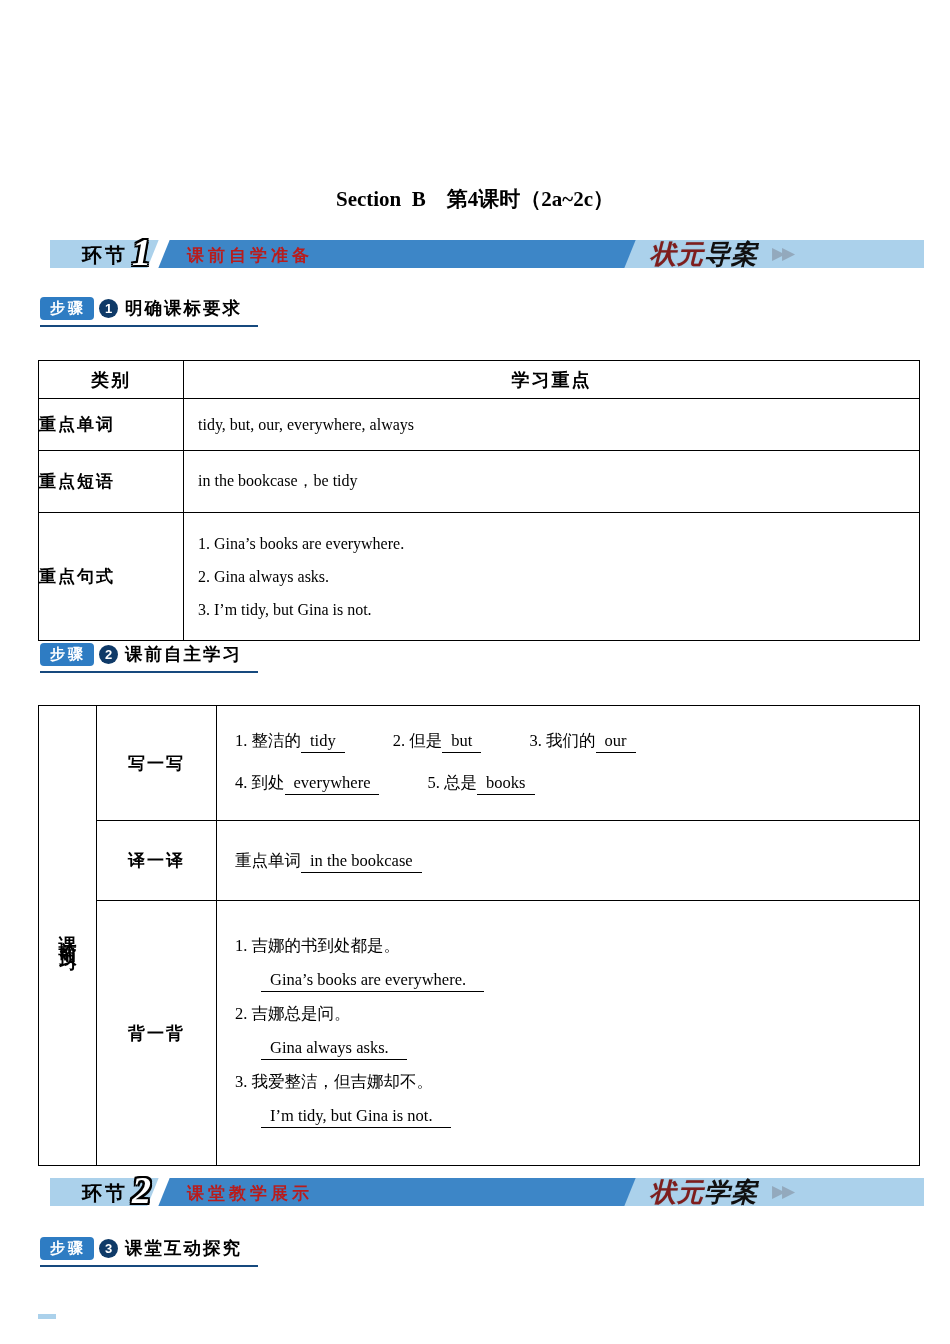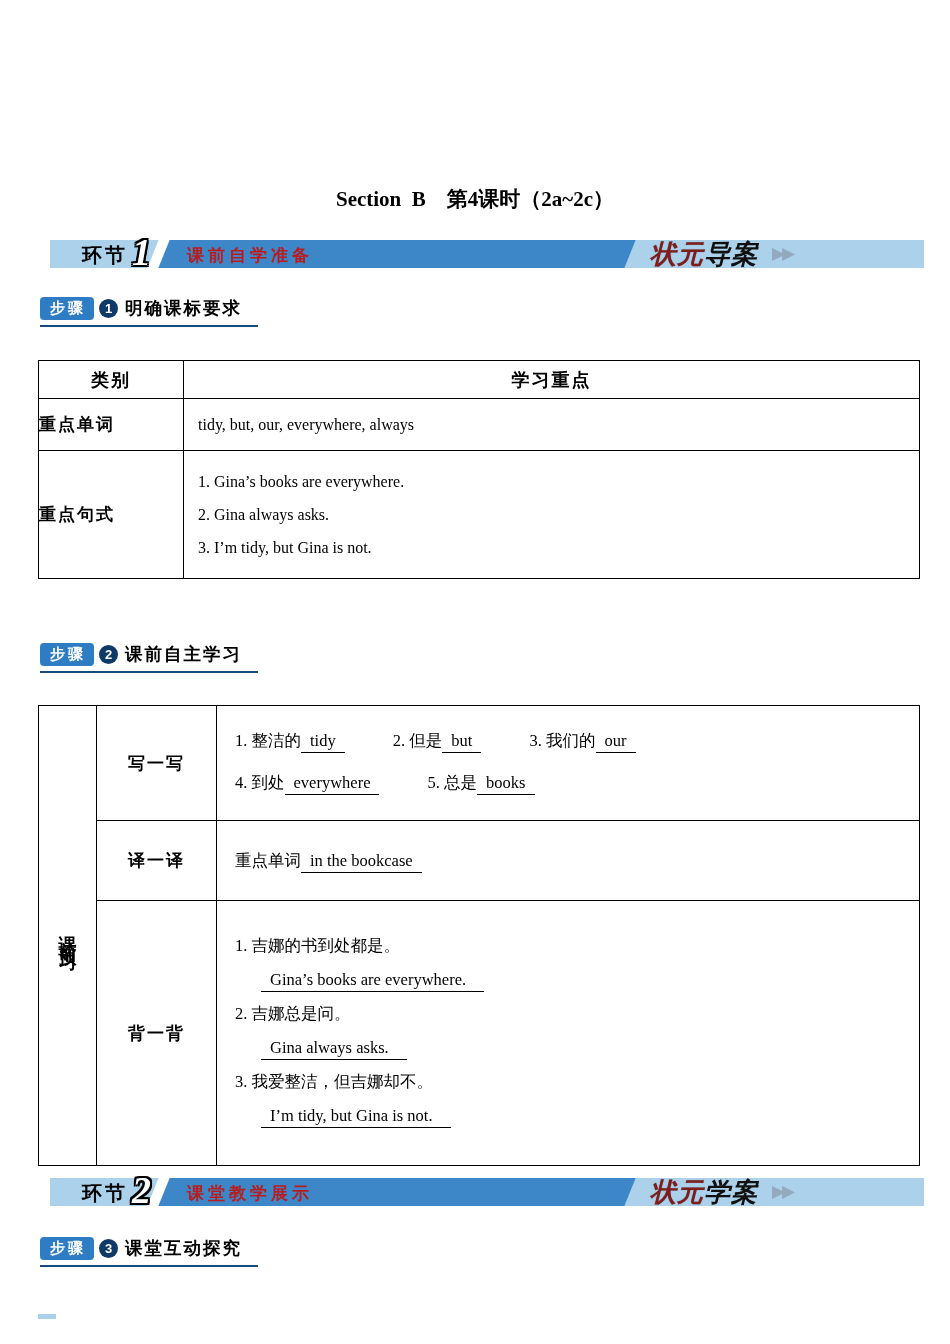--- a/index.html
+++ b/index.html
@@ -138,20 +138,24 @@
       <col>
     </colgroup>
   <tbody>
       <tr style="height:38px;">
     <td class="hdr">类别</td>
     <td class="hdr">学习重点</td>
   </tr>
   <tr style="height:52px;">
     <td class="lab">重点单词</td>
     <td class="con">tidy, but, our, everywhere, always</td>
+  </tr>
+  <tr style="height:62px;">
+    <td class="lab">重点短语</td>
+    <td class="con">in the bookcase，be tidy</td>
   </tr>
   <tr style="height:128px;">
     <td class="lab">重点句式</td>
     <td class="con">
       <div class="sline">1. Gina’s books are everywhere.</div>
       <div class="sline">2. Gina always asks.</div>
       <div class="sline">3. I’m tidy, but Gina is not.</div>
     </td>
   </tr>
 </tbody>

